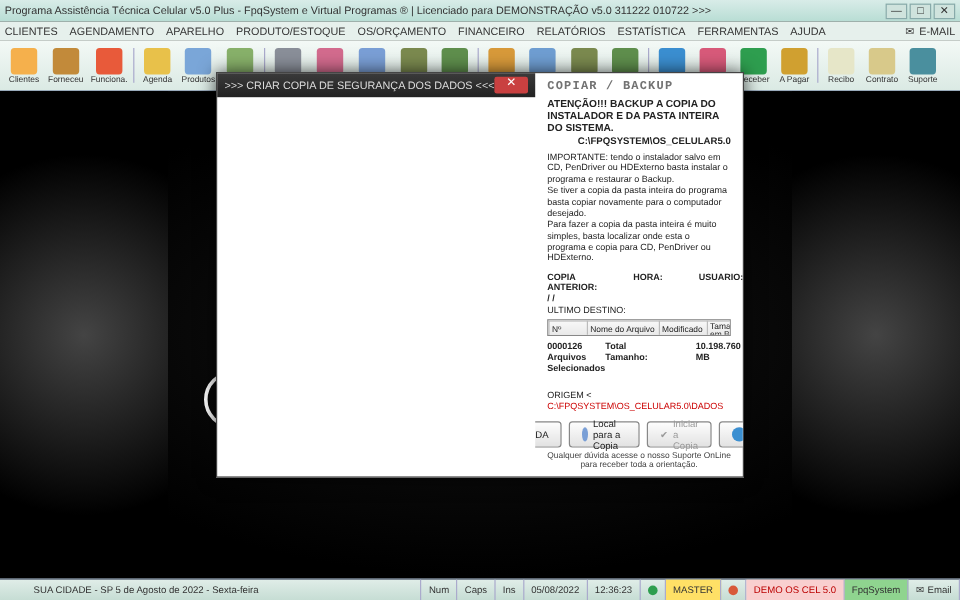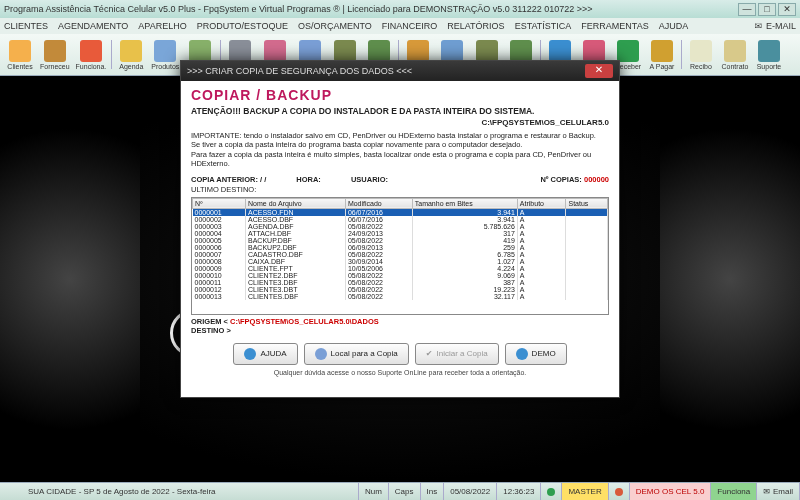--- a/index.html
+++ b/index.html
@@ -15,43 +15,43 @@
 .tool-item { display: flex; flex-direction: column; align-items: center; justify-content: center; min-width: 32px; padding: 0 2px; font-size: 7px; color: #333; cursor: pointer; }
 .tool-item .icon { width: 22px; height: 22px; border-radius: 3px; margin-bottom: 1px; }
 .tool-sep { width: 1px; background: #aac; margin: 4px 1px; }
 .backdrop { position: absolute; inset: 76px 0 18px 0; background: radial-gradient(ellipse at center,#151515 0%,#000 70%); display: flex; align-items: center; }
 .backdrop .side-left, .backdrop .side-right { width: 140px; height: 100%; background: radial-gradient(circle at 50% 50%, #444 0%, #000 70%); }
 .backdrop .center { flex: 1; position: relative; }
 .logo-text { position: absolute; left: 30px; top: 30px; color: #fff; }
 .logo-text .circle { display: inline-block; width: 48px; height: 48px; border: 3px solid #fff; border-radius: 50%; text-align: center; line-height: 42px; font-size: 20px; vertical-align: middle; }
 .logo-text .of { font-size: 28px; font-weight: bold; vertical-align: middle; margin-left: 6px; }
 .logo-text .sub { font-size: 10px; margin-left: 54px; }
-.dialog { position: absolute; left: 180px; top: 60px; width: 440px; height: 338px; background: #fff; border: 1px solid #444; box-shadow: 0 0 14px rgba(0,0,0,.7); display: flex; flex-direction: column; }
+.dialog { position: absolute; left: 180px; top: 60px; width: 440px; height: 338px; background: #fff; border: 1px solid #444; box-shadow: 0 0 14px rgba(0,0,0,.7); display: flex; flex-direction: row; }
 .dlg-title { height: 20px; background: linear-gradient(#3a3a3a,#222); color: #ddd; font-size: 9px; display: flex; align-items: center; padding: 0 6px; }
 .dlg-title .t { flex: 1; }
 .dlg-title .x { width: 28px; height: 14px; background: #c94040; color: #fff; text-align: center; line-height: 12px; font-size: 10px; border-radius: 2px; cursor: pointer; }
 .dlg-body { flex: 1; padding: 6px 10px; font-size: 8px; color: #222; overflow: hidden; display: flex; flex-direction: column; }
-.dlg-h1 { color: #be185d; font-size: 14px; font-weight: bold; letter-spacing: 1px; }
+.dlg-h1 { color: #737373; font-size: 10px; font-weight: bold; letter-spacing: 1px; font-family: Liberation Mono, monospace; }
 .dlg-warn { font-weight: bold; font-size: 8.5px; margin: 3px 0 2px; }
 .dlg-path { font-weight: bold; font-size: 8px; text-align: right; }
 .dlg-info { font-size: 7.5px; margin: 4px 0; line-height: 1.25; }
 .dlg-meta { display: flex; font-size: 7.5px; font-weight: bold; gap: 30px; margin: 2px 0 1px; }
 .dlg-meta .copies { margin-left: auto; text-align: center; }
 .dlg-meta .copies .v { color: #c00; }
 .dlg-meta2 { font-size: 7.5px; font-weight: normal; margin-bottom: 3px; }
 .grid { border: 1px solid #888; height: 118px; overflow: hidden; }
 .grid table { width: 100%; border-collapse: collapse; font-size: 7px; }
 .grid th { background: linear-gradient(#f8f8f8,#e4e4e4); border: 1px solid #bbb; padding: 1px 2px; text-align: left; font-weight: normal; }
 .grid td { border-right: 1px solid #ddd; padding: 0 2px; white-space: nowrap; }
 .grid tr.sel td { background: #1a5fb4; color: #fff; }
 .grid td.num { text-align: right; }
 .summary { font-size: 7.5px; margin-top: 4px; font-weight: bold; display: flex; }
 .summary .total { margin-left: auto; margin-right: 40px; }
 .summary .tam { margin-right: 40px; }
-.origem { font-size: 7.5px; font-weight: bold; margin-top: 2px; }
+.origem { font-size: 7.5px; font-weight: normal; margin-top: 14px; }
 .origem .p { color: #c00; }
 .destino { font-size: 7.5px; font-weight: bold; }
 .dlg-btns { display: flex; justify-content: center; gap: 6px; margin-top: 8px; }
 .dlg-btn { display: flex; align-items: center; gap: 4px; height: 22px; padding: 0 10px; border: 1px solid #888; border-radius: 3px; background: linear-gradient(#fdfdfd,#e2e2e2); font-size: 8px; cursor: pointer; }
 .dlg-btn .bi { width: 12px; height: 12px; border-radius: 50%; }
 .dlg-btn.disabled { color: #999; }
 .dlg-foot { font-size: 7px; text-align: center; margin-top: 4px; color: #444; }
 .statusbar { position: absolute; bottom: 0; left: 0; right: 0; height: 18px; background: linear-gradient(#e0ede8,#c6ddd4); display: flex; align-items: center; font-size: 8px; color: #333; border-top: 1px solid #9ab; }
 .statusbar .cell { padding: 0 6px; border-right: 1px solid #aac; height: 100%; display: flex; align-items: center; gap: 3px; }
 .statusbar .flex { flex: 1; padding-left: 28px; }
@@ -319,22 +319,26 @@
               <td>0000013</td>
               <td>CLIENTES.DBF</td>
               <td>05/08/2022</td>
               <td class="num">32.117</td>
               <td>A</td>
               <td></td>
             </tr>
           </tbody>
         </table>
     </div>
+    <div class="summary">
+      <span>0000126 Arquivos Selecionados</span>
+      <span class="total">Total Tamanho:</span>
+      <span class="tam">10.198.760 MB</span>
+    </div>
     <div class="origem"><span>ORIGEM  &lt;</span> <span class="p">C:\FPQSYSTEM\OS_CELULAR5.0\DADOS</span></div>
-    <div class="destino">DESTINO &gt;</div>
     <div class="dlg-btns">
       <div class="dlg-btn">
           <span class="bi" style="background:#3b8fd1"></span>
           <span>AJUDA</span>
         </div>
       <div class="dlg-btn">
           <span class="bi" style="background:#7a9fd6"></span>
           <span>Local para a Copia</span>
         </div>
       <div class="dlg-btn disabled">
@@ -359,19 +363,19 @@
   <div class="cell">12:36:23</div>
   <div class="cell">
       <span class="dot" style="background:#2e9e4f"></span>
     </div>
   <div class="cell yellow">MASTER</div>
   <div class="cell">
       <span class="dot" style="background:#d85a3a"></span>
     </div>
   <div class="cell red">DEMO OS CEL 5.0</div>
   <div class="cell green">
-      <span>Funciona</span>
+      <span>FpqSystem</span>
     </div>
   <div class="cell">
       <span>✉</span>
       <span>Email</span>
     </div>
 </div>
 
 </body></html>

